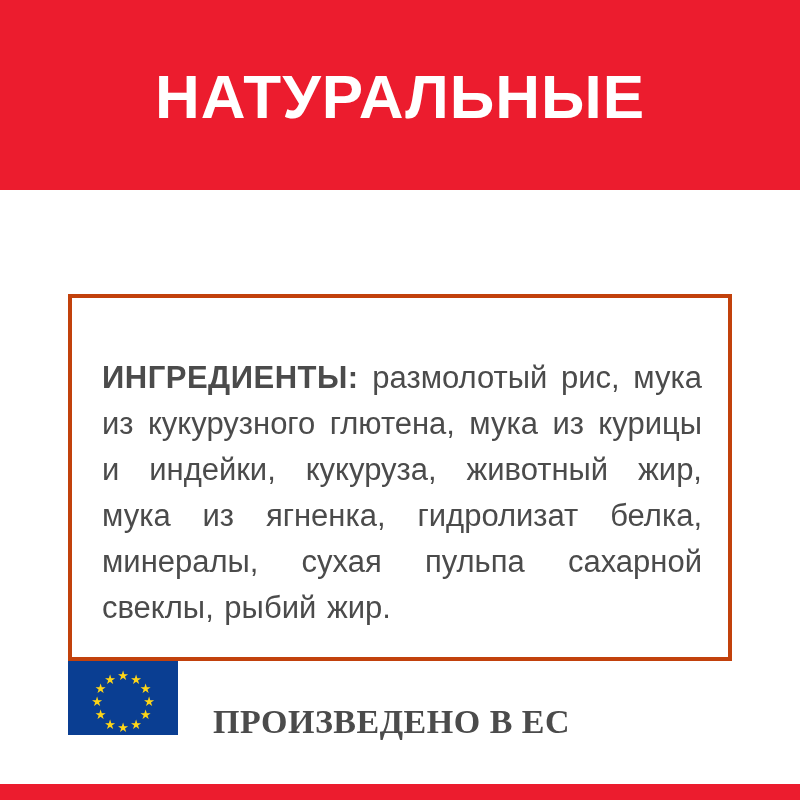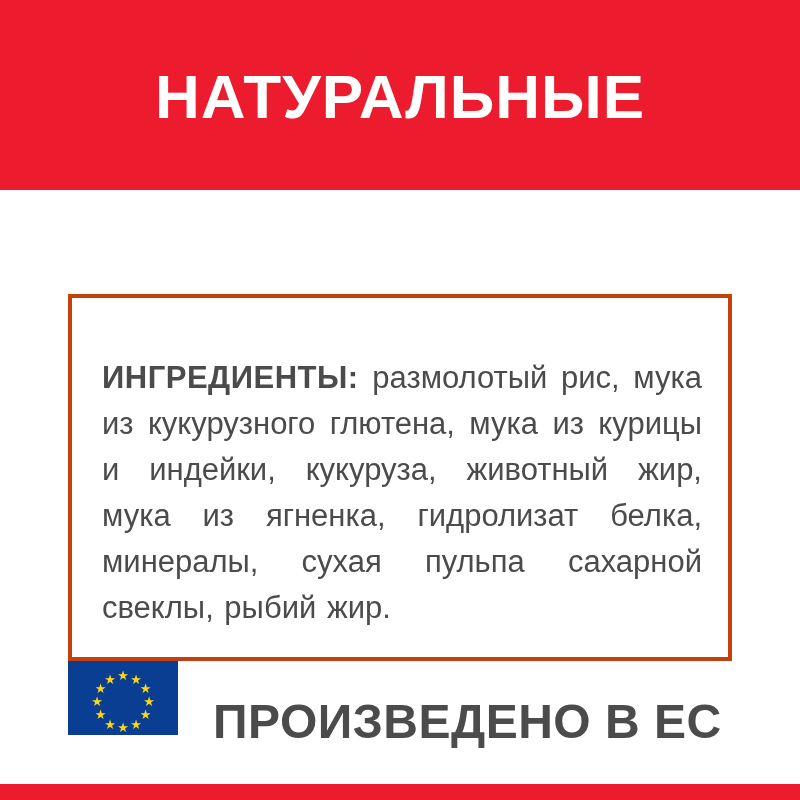--- a/index.html
+++ b/index.html
@@ -97,23 +97,23 @@
     color: #ffd617;
     font-size: 13px;
     line-height: 13px;
     width: 13px;
     height: 13px;
     text-align: center;
   }
   .footer-text {
     margin-left: 35px;
     color: #4b4b4b;
-    font-family: Liberation Sans, sans-serif;
+    font-family: Liberation Serif, serif;
     font-weight: bold;
-    font-size: 48px;
+    font-size: 34px;
     letter-spacing: 0.5px;
     line-height: 40px;
     white-space: nowrap;
     margin-top: 48px;
   }
 
   
   .bottom-strip {
     position: absolute;
     left: 0;

